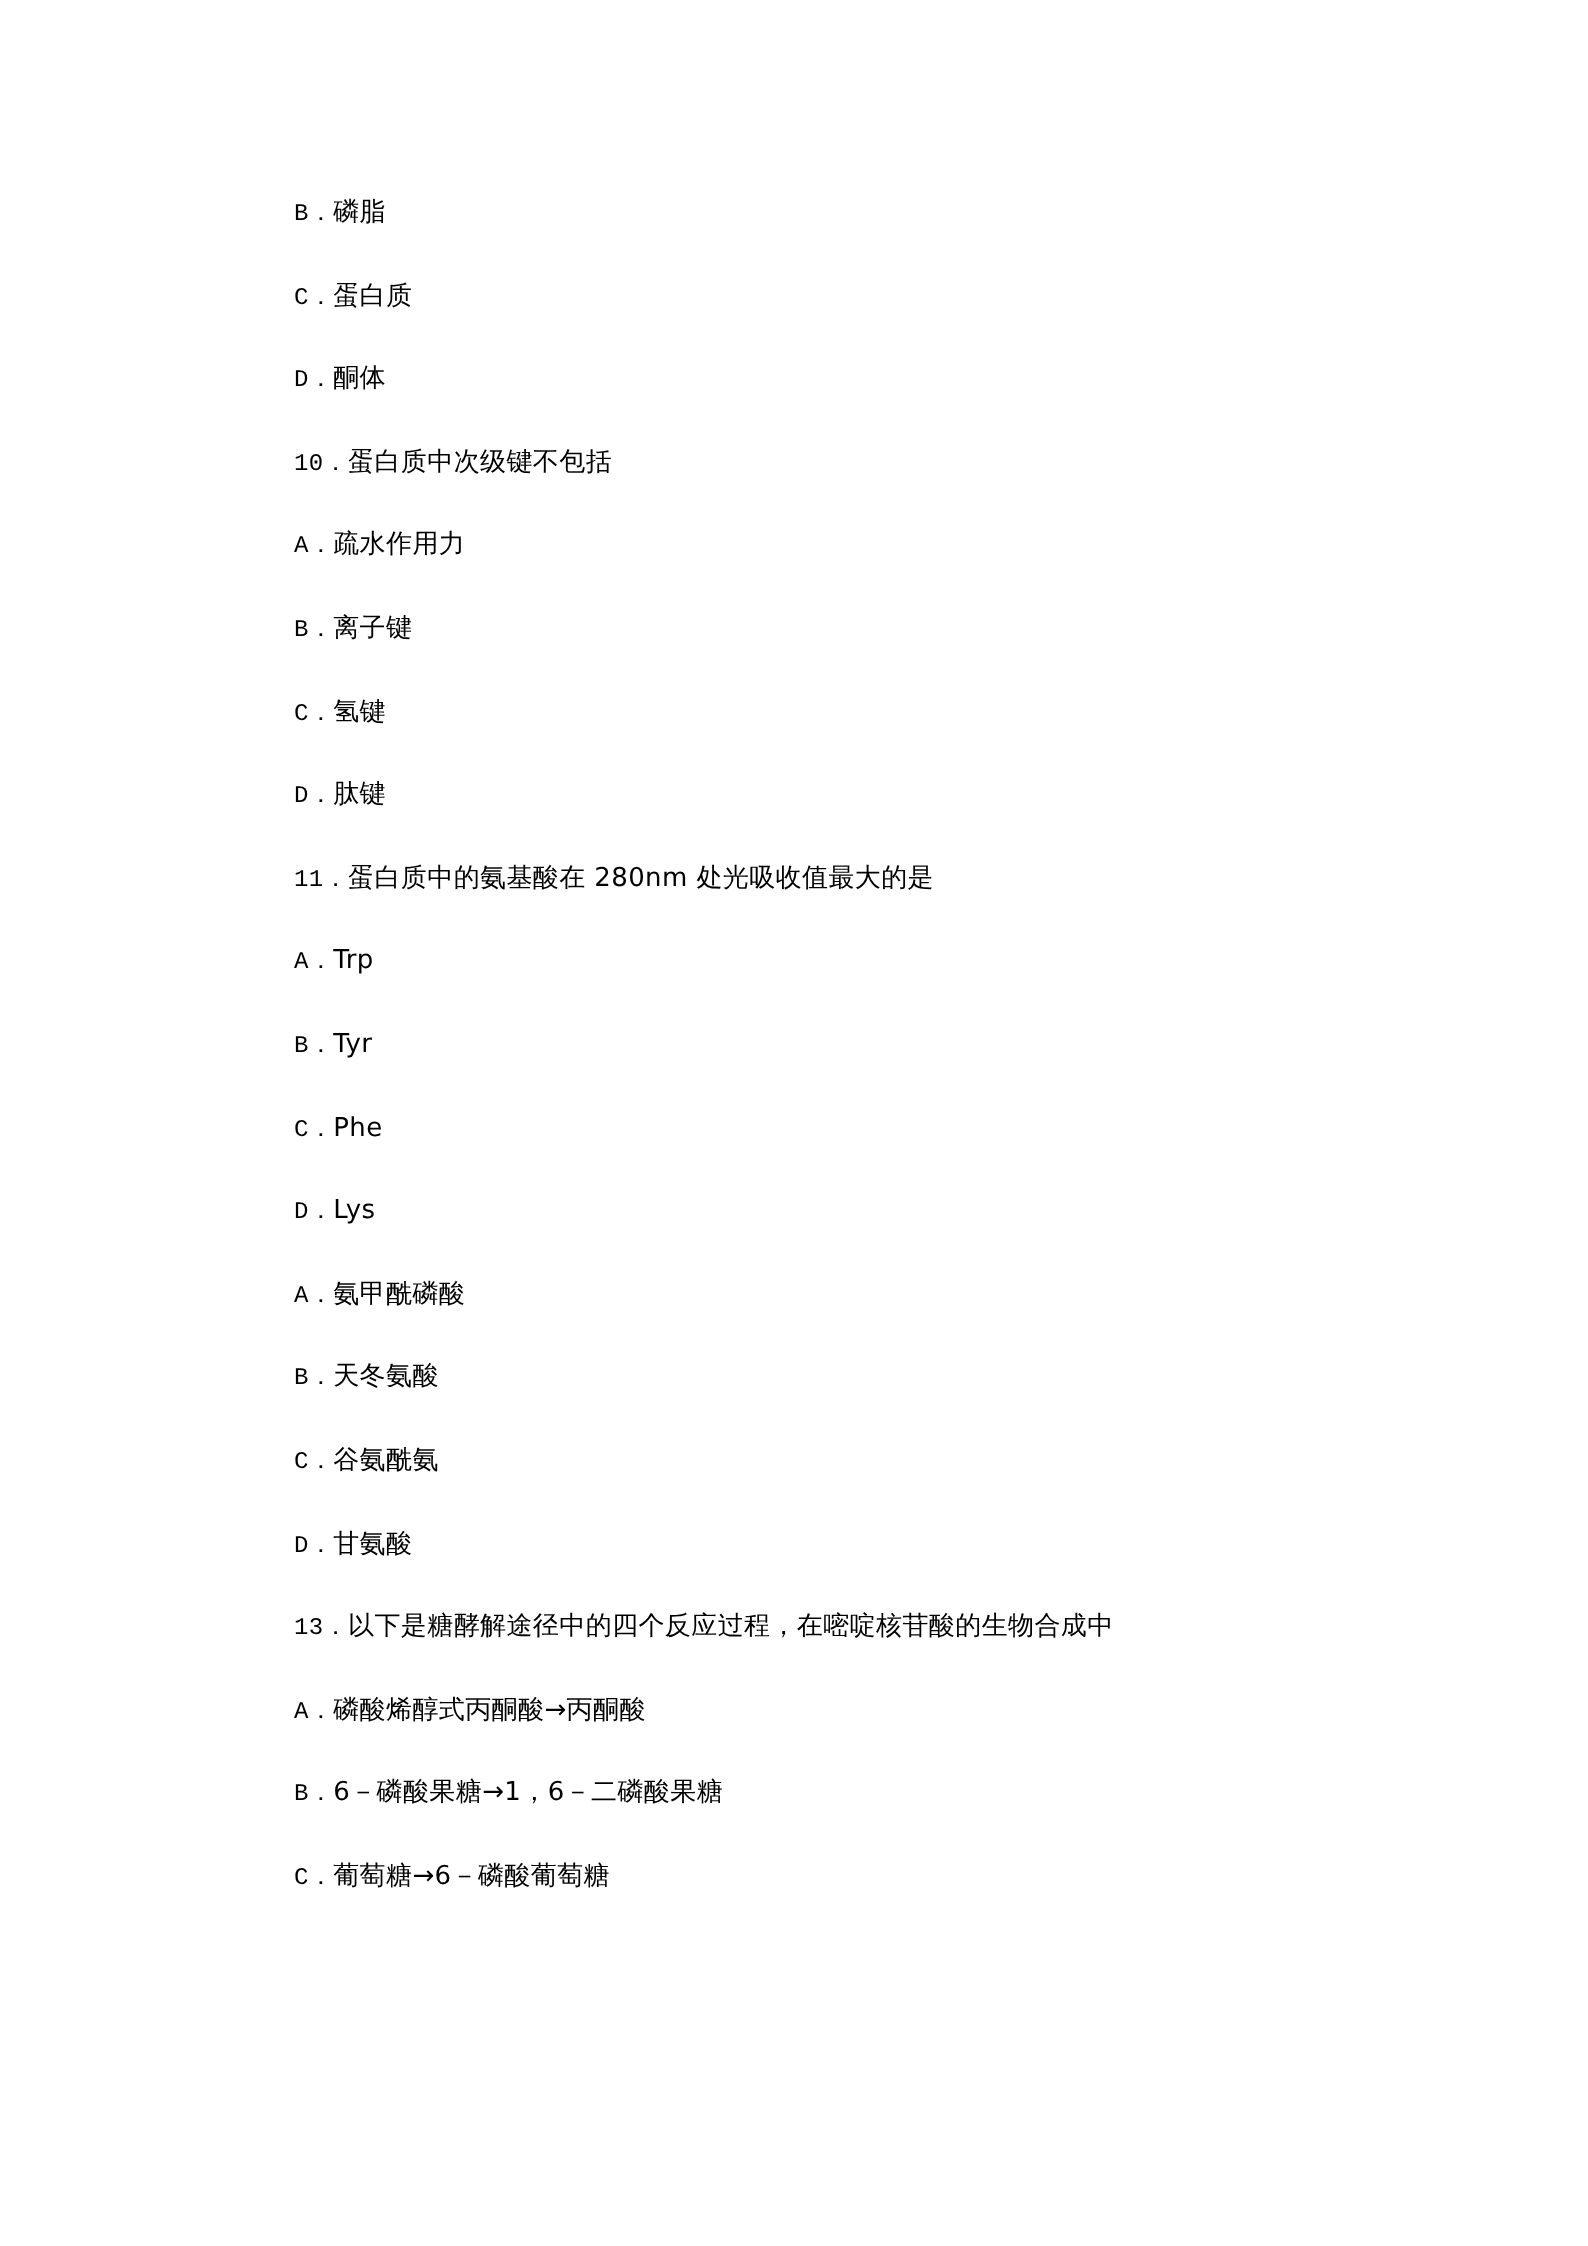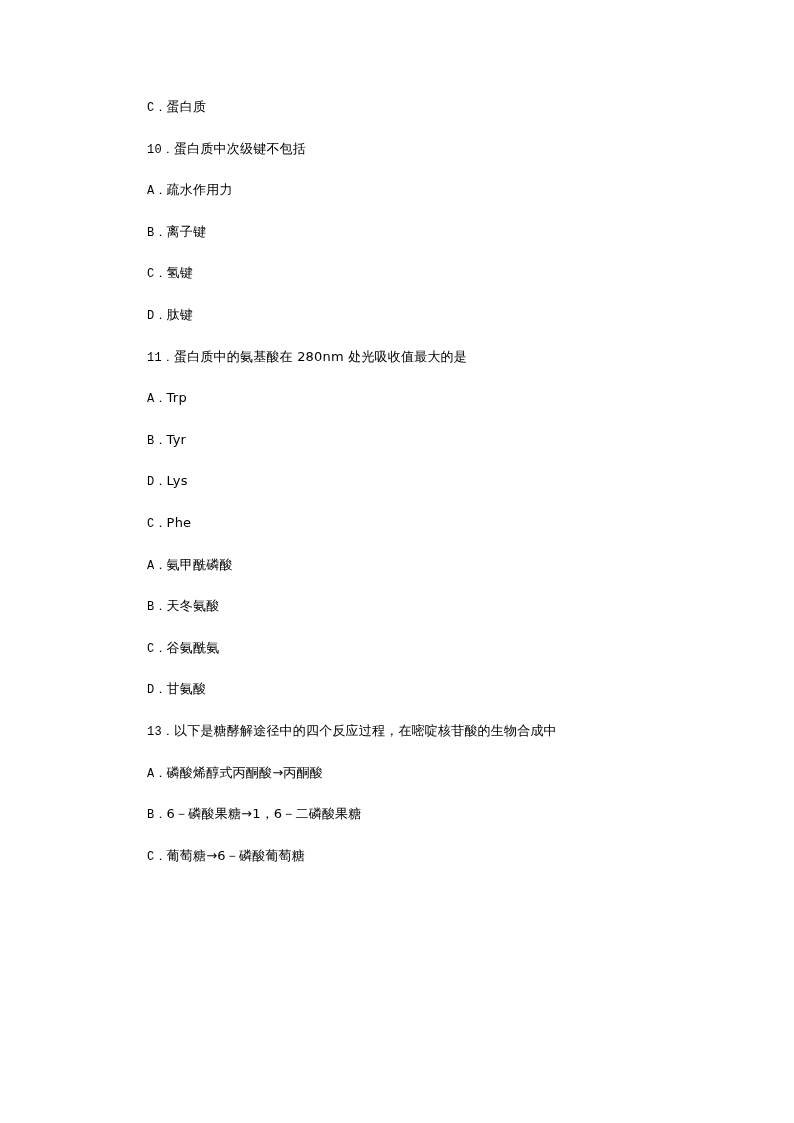--- a/index.html
+++ b/index.html
@@ -44,21 +44,27 @@
       font-size: 13px;
     }
   </style>
 </head>
 <body>
 
 <div class="page">
   <div class="content">
 
     <div class="line">
+      <span class="label">B．</span><span class="text">磷脂</span>
+    </div>
+    <div class="line">
       <span class="label">C．</span><span class="text">蛋白质</span>
+    </div>
+    <div class="line">
+      <span class="label">D．</span><span class="text">酮体</span>
     </div>
 
     <div class="line">
       <span class="label">10．</span><span class="text">蛋白质中次级键不包括</span>
     </div>
     <div class="line">
       <span class="label">A．</span><span class="text">疏水作用力</span>
     </div>
     <div class="line">
       <span class="label">B．</span><span class="text">离子键</span>
@@ -73,24 +79,24 @@
     <div class="line">
       <span class="label">11．</span><span class="text">蛋白质中的氨基酸在 280nm 处光吸收值最大的是</span>
     </div>
     <div class="line">
       <span class="label">A．</span><span class="text">Trp</span>
     </div>
     <div class="line">
       <span class="label">B．</span><span class="text">Tyr</span>
     </div>
     <div class="line">
-      <span class="label">D．</span><span class="text">Lys</span>
+      <span class="label">C．</span><span class="text">Phe</span>
     </div>
     <div class="line">
-      <span class="label">C．</span><span class="text">Phe</span>
+      <span class="label">D．</span><span class="text">Lys</span>
     </div>
 
     <div class="line">
       <span class="label">A．</span><span class="text">氨甲酰磷酸</span>
     </div>
     <div class="line">
       <span class="label">B．</span><span class="text">天冬氨酸</span>
     </div>
     <div class="line">
       <span class="label">C．</span><span class="text">谷氨酰氨</span>

